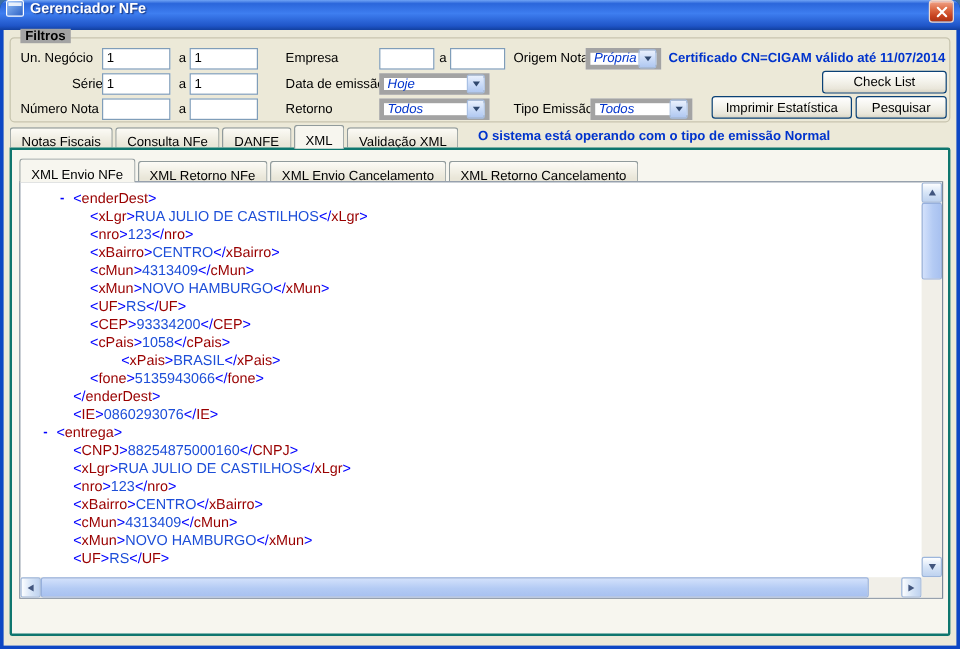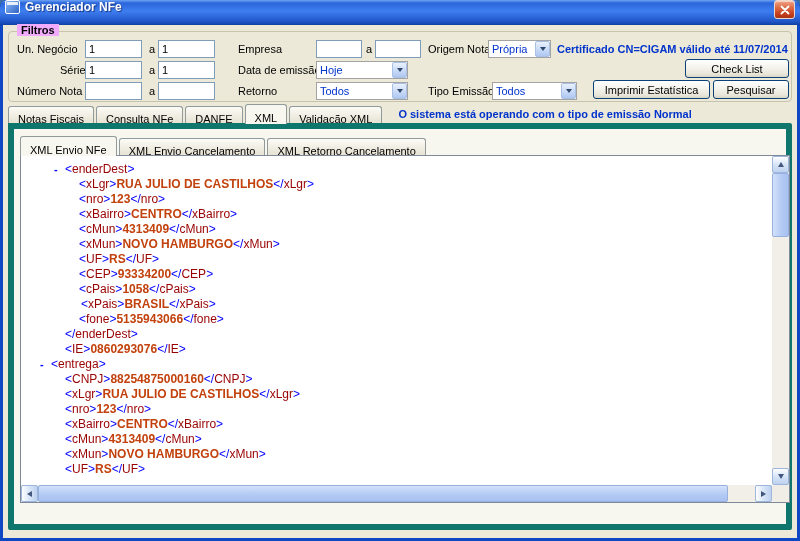--- a/index.html
+++ b/index.html
@@ -20,27 +20,27 @@
   .close-btn { width:21px; height:19px; border:1px solid #F0D8CC; border-radius:3px;
     background:linear-gradient(180deg,#F0A58B 0%,#DD6A44 40%,#C6401E 75%,#A93415 100%);
     display:flex; align-items:center; justify-content:center; box-shadow:inset 0 1px 0 rgba(255,255,255,.5); }
 
   
   .client { position:absolute; top:25px; left:3px; right:3px; bottom:3px; background:#ECE9D8; }
 
   
   .group { position:absolute; left:5px; top:6px; width:784px; height:71px;
     border:1px solid #C7C4AE; border-radius:4px; }
-  .legend { position:absolute; top:-8px; left:8px; background:#f0abfc; padding:0 4px;
+  .legend { position:absolute; top:-8px; left:8px; background:#a3a3a3; padding:0 4px;
     font-size:11px; font-weight:bold; color:#000; }
   .lbl { position:absolute; font-size:11px; height:18px; line-height:18px; color:#000; white-space:nowrap; }
   .xp-input { position:absolute; height:18px; border:1px solid #7F9DB9; background:#fff;
     font:11px "Liberation Sans", sans-serif; padding:1px 3px; }
-  .combo { position:absolute; height:18px; background:#fff; border:1px solid #a3a3a3;
-    display:flex; align-items:center; }
+  .combo { position:absolute; height:18px; background:#fff; border:4px solid #a3a3a3;
+    display:flex; align-items:center;font-style:italic; }
   .combo-val { flex:1; font-size:11px; color:var(--accent-text,#0033CC); padding-left:3px;
     white-space:nowrap; overflow:hidden; }
   .combo-btn { width:15px; height:16px; background:linear-gradient(180deg,#EAF1FD,#CBDCF8 50%,#AFC7F0);
     border:1px solid #A8C0E4; border-radius:2px; margin-right:0px;
     display:flex; align-items:center; justify-content:center; }
   .arr-down { width:0; height:0; border-left:3px solid transparent; border-right:3px solid transparent;
     border-top:4px solid #30486E; }
   .xpbtn { position:absolute; height:19px; font:11px "Liberation Sans", sans-serif; color:#000;
     background:linear-gradient(180deg,#FFFFFF,#F4F3EC 45%,#E9E6DA 82%,#D9D5C4);
     border:1px solid #0A4176; border-radius:3px; }
@@ -50,31 +50,31 @@
   .tabbar { position:absolute; display:flex; align-items:flex-end; height:18px; }
   .tab { height:17px; line-height:16px; padding:4px 9px; font-size:11px; color:#000;
     background:linear-gradient(180deg,#FCFBF6,#E9E6D8 85%); border:1px solid #919B9C;
     border-bottom:none; border-radius:3px 3px 0 0; margin-right:2px; white-space:nowrap; }
   .tab.selected { height:20px; line-height:19px; margin-bottom:-1px; background:#F7F6EF;
     position:relative; z-index:3; }
   .tab-status { font-size:11px; font-weight:bold; color:var(--accent-text,#0033CC);
     margin-left:14px; align-self:center; white-space:nowrap; }
 
   .panel { position:absolute; left:5px; top:98px; width:784px; height:407px;
-    background:#F7F6EF; border:6px solid #0f766e; border-radius:0 2px 2px 2px; }
+    background:#F7F6EF; border:2px solid #0f766e; border-radius:0 2px 2px 2px; }
 
   
   .viewer { position:absolute; left:6px; top:26px; width:770px; height:348px;
     background:#fff; border:1px solid #7E8A99; z-index:2; }
   .xml-content { position:absolute; left:0; top:0; right:17px; bottom:17px;
     overflow:hidden; padding-top:6px; }
   .xline { height:15px; line-height:15px; white-space:nowrap; font-size:12px; position:relative; }
   .m  { color:var(--xml-markup,#0000FF); }
   .t  { color:var(--xml-tag,#990000); }
-  .tx { color:#c2410c; font-weight:bold; }
+  .tx { color:#1d4ed8; font-weight:normal; }
   .mk { position:absolute; top:0; color:var(--xml-markup,#0000FF); font-weight:bold; font-size:11px; }
 
   
   .vscroll { position:absolute; top:0; right:0; bottom:17px; width:17px; background:#F1EFE8; }
   .hscroll { position:absolute; left:0; right:17px; bottom:0; height:17px; background:#F1EFE8; }
   .corner  { position:absolute; right:0; bottom:0; width:17px; height:17px; background:#EFEDE5; }
   .sbtn { position:absolute; width:17px; height:17px;
     background:linear-gradient(180deg,#FDFEFF,#D7E5F7 50%,#BED2EF);
     border:1px solid #9DB6DC; border-radius:2px; display:flex; align-items:center; justify-content:center; }
   .sbtn.h { background:linear-gradient(90deg,#FDFEFF,#D7E5F7 50%,#BED2EF); }
@@ -176,36 +176,37 @@
         <div class="tab">DANFE</div>
         <div class="tab selected">XML</div>
         <div class="tab">Validação XML</div>
       <span class="tab-status">O sistema está operando com o tipo de emissão Normal</span>
     </div>
 
     <div class="panel">
 
       <div class="tabbar" style="left:6px;top:8px;" id="xml-tabs">
           <div class="tab selected">XML Envio NFe</div>
+          <div class="tab">XML Retorno NFe</div>
           <div class="tab">XML Envio Cancelamento</div>
           <div class="tab">XML Retorno Cancelamento</div>
         </div>
 
       <div class="viewer">
         <div class="xml-content" id="xml-content">
             <div class="xline" style="padding-left: 44px;"><span class="mk" style="left: 33px;">-</span><span class="m">&lt;</span><span class="t">enderDest</span><span class="m">&gt;</span></div>
             <div class="xline" style="padding-left: 58px;"><span class="m">&lt;</span><span class="t">xLgr</span><span class="m">&gt;</span><span class="tx">RUA JULIO DE CASTILHOS</span><span class="m">&lt;/</span><span class="t">xLgr</span><span class="m">&gt;</span></div>
             <div class="xline" style="padding-left: 58px;"><span class="m">&lt;</span><span class="t">nro</span><span class="m">&gt;</span><span class="tx">123</span><span class="m">&lt;/</span><span class="t">nro</span><span class="m">&gt;</span></div>
             <div class="xline" style="padding-left: 58px;"><span class="m">&lt;</span><span class="t">xBairro</span><span class="m">&gt;</span><span class="tx">CENTRO</span><span class="m">&lt;/</span><span class="t">xBairro</span><span class="m">&gt;</span></div>
             <div class="xline" style="padding-left: 58px;"><span class="m">&lt;</span><span class="t">cMun</span><span class="m">&gt;</span><span class="tx">4313409</span><span class="m">&lt;/</span><span class="t">cMun</span><span class="m">&gt;</span></div>
             <div class="xline" style="padding-left: 58px;"><span class="m">&lt;</span><span class="t">xMun</span><span class="m">&gt;</span><span class="tx">NOVO HAMBURGO</span><span class="m">&lt;/</span><span class="t">xMun</span><span class="m">&gt;</span></div>
             <div class="xline" style="padding-left: 58px;"><span class="m">&lt;</span><span class="t">UF</span><span class="m">&gt;</span><span class="tx">RS</span><span class="m">&lt;/</span><span class="t">UF</span><span class="m">&gt;</span></div>
             <div class="xline" style="padding-left: 58px;"><span class="m">&lt;</span><span class="t">CEP</span><span class="m">&gt;</span><span class="tx">93334200</span><span class="m">&lt;/</span><span class="t">CEP</span><span class="m">&gt;</span></div>
             <div class="xline" style="padding-left: 58px;"><span class="m">&lt;</span><span class="t">cPais</span><span class="m">&gt;</span><span class="tx">1058</span><span class="m">&lt;/</span><span class="t">cPais</span><span class="m">&gt;</span></div>
-            <div class="xline" style="padding-left: 60px;"><span class="m">&lt;</span><span class="t">xPais</span><span class="m">&gt;</span><span class="tx">BRASIL</span><span class="m">&lt;/</span><span class="t">xPais</span><span class="m">&gt;</span></div>
+            <div class="xline" style="padding-left: 60px; margin-left: 24px;"><span class="m">&lt;</span><span class="t">xPais</span><span class="m">&gt;</span><span class="tx">BRASIL</span><span class="m">&lt;/</span><span class="t">xPais</span><span class="m">&gt;</span></div>
             <div class="xline" style="padding-left: 58px;"><span class="m">&lt;</span><span class="t">fone</span><span class="m">&gt;</span><span class="tx">5135943066</span><span class="m">&lt;/</span><span class="t">fone</span><span class="m">&gt;</span></div>
             <div class="xline" style="padding-left: 44px;"><span class="m">&lt;/</span><span class="t">enderDest</span><span class="m">&gt;</span></div>
             <div class="xline" style="padding-left: 44px;"><span class="m">&lt;</span><span class="t">IE</span><span class="m">&gt;</span><span class="tx">0860293076</span><span class="m">&lt;/</span><span class="t">IE</span><span class="m">&gt;</span></div>
             <div class="xline" style="padding-left: 30px;"><span class="mk" style="left: 19px;">-</span><span class="m">&lt;</span><span class="t">entrega</span><span class="m">&gt;</span></div>
             <div class="xline" style="padding-left: 44px;"><span class="m">&lt;</span><span class="t">CNPJ</span><span class="m">&gt;</span><span class="tx">88254875000160</span><span class="m">&lt;/</span><span class="t">CNPJ</span><span class="m">&gt;</span></div>
             <div class="xline" style="padding-left: 44px;"><span class="m">&lt;</span><span class="t">xLgr</span><span class="m">&gt;</span><span class="tx">RUA JULIO DE CASTILHOS</span><span class="m">&lt;/</span><span class="t">xLgr</span><span class="m">&gt;</span></div>
             <div class="xline" style="padding-left: 44px;"><span class="m">&lt;</span><span class="t">nro</span><span class="m">&gt;</span><span class="tx">123</span><span class="m">&lt;/</span><span class="t">nro</span><span class="m">&gt;</span></div>
             <div class="xline" style="padding-left: 44px;"><span class="m">&lt;</span><span class="t">xBairro</span><span class="m">&gt;</span><span class="tx">CENTRO</span><span class="m">&lt;/</span><span class="t">xBairro</span><span class="m">&gt;</span></div>
             <div class="xline" style="padding-left: 44px;"><span class="m">&lt;</span><span class="t">cMun</span><span class="m">&gt;</span><span class="tx">4313409</span><span class="m">&lt;/</span><span class="t">cMun</span><span class="m">&gt;</span></div>
             <div class="xline" style="padding-left: 44px;"><span class="m">&lt;</span><span class="t">xMun</span><span class="m">&gt;</span><span class="tx">NOVO HAMBURGO</span><span class="m">&lt;/</span><span class="t">xMun</span><span class="m">&gt;</span></div>

